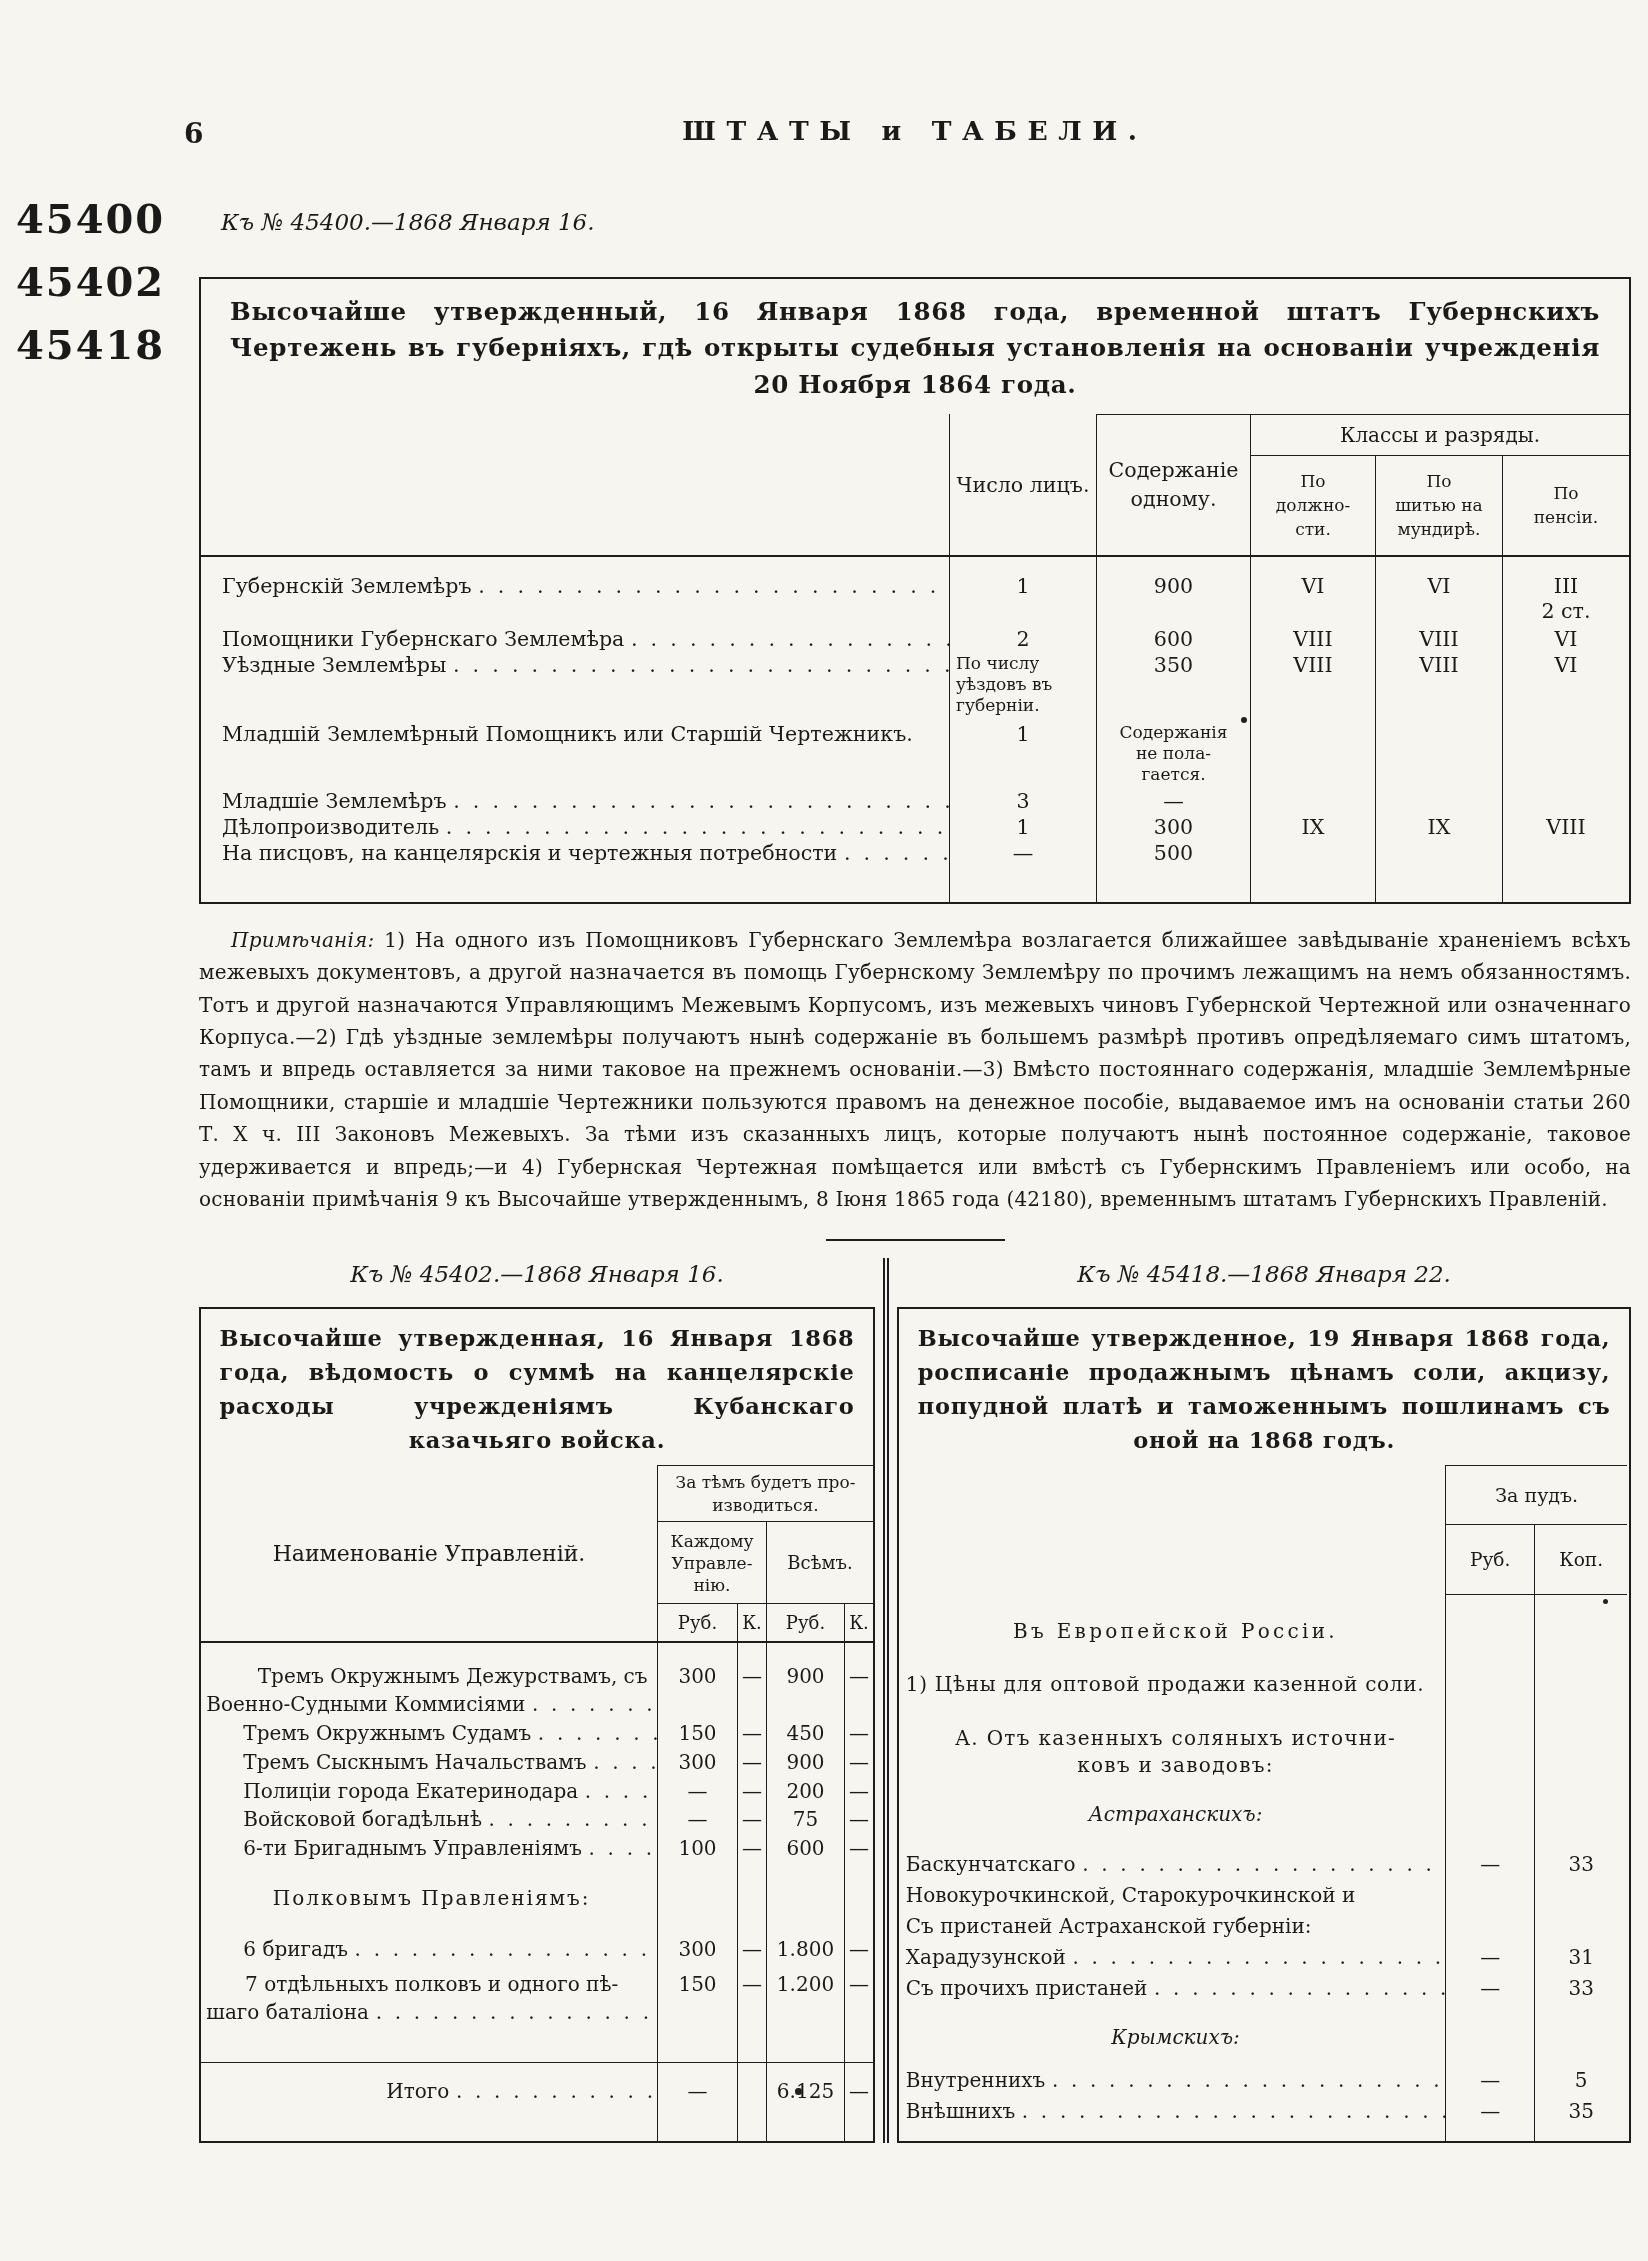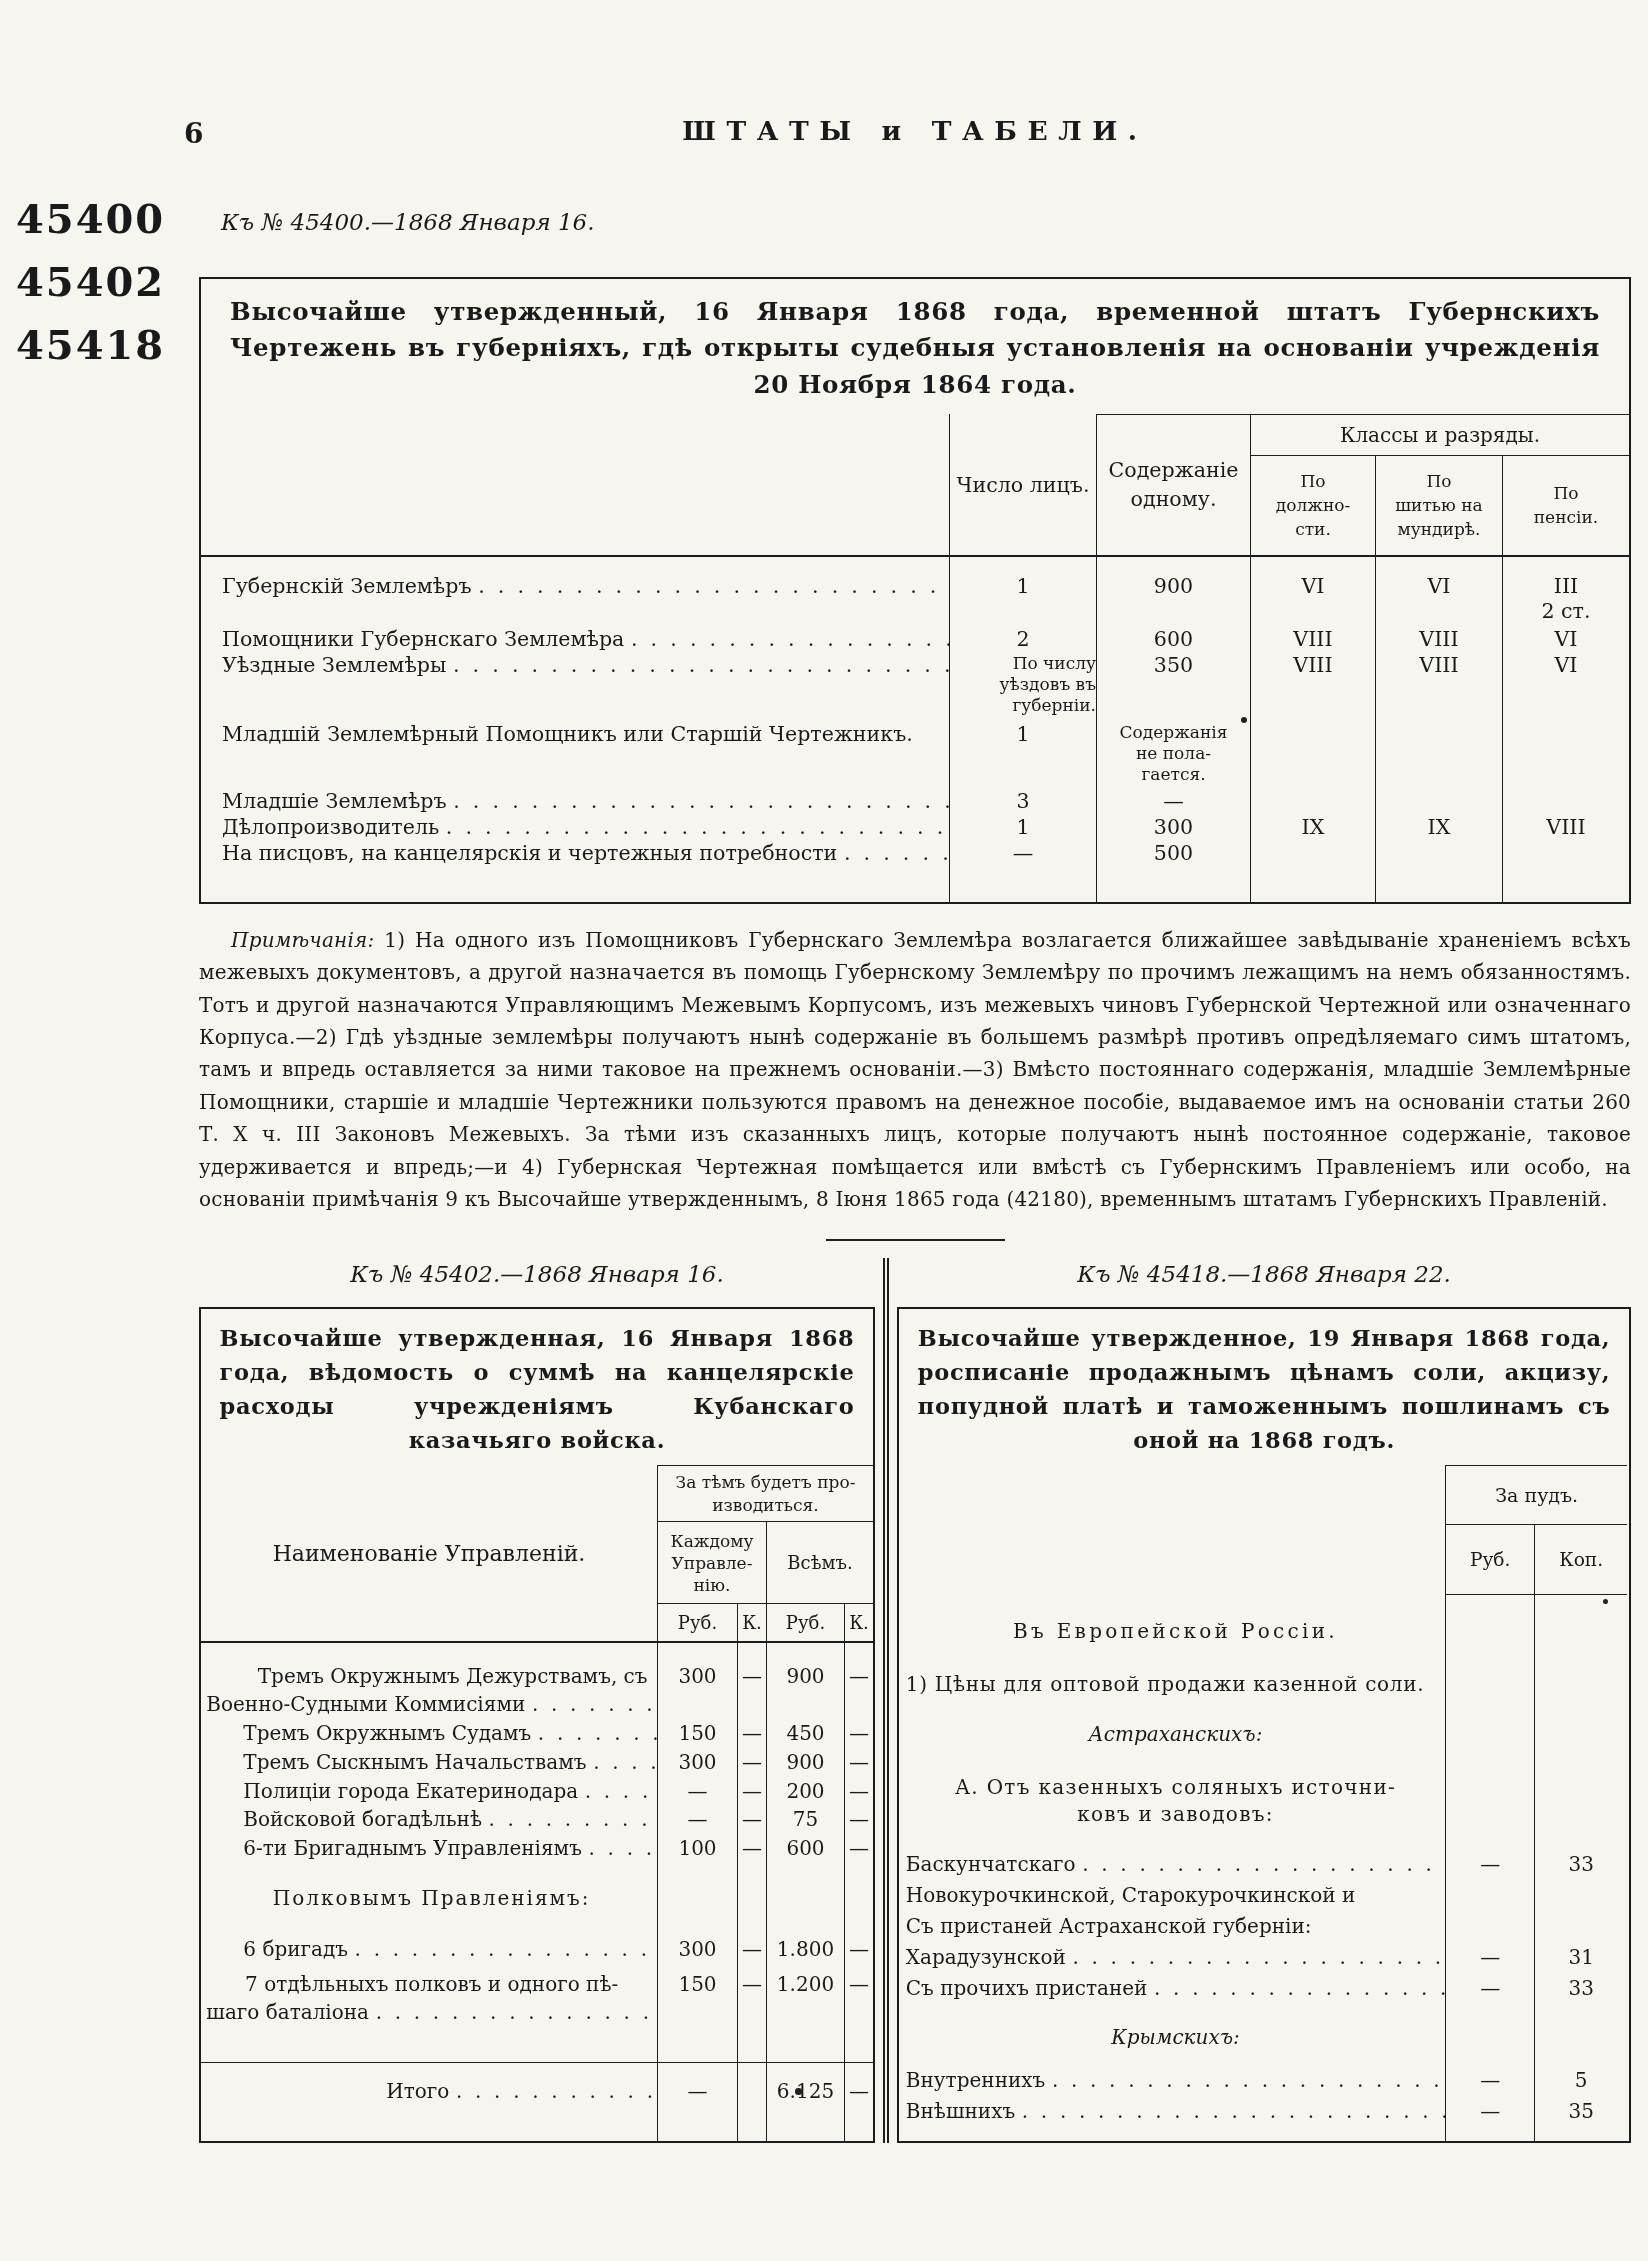--- a/index.html
+++ b/index.html
@@ -23,21 +23,21 @@
 .h-spacer{grid-column:1;grid-row:1/3}
 .h-persons{grid-column:2;grid-row:1/3;font-size:20.6px}
 .h-salary{grid-column:3;grid-row:1/3;border-top:1.3px solid #1d1d1d;font-size:20.6px;line-height:1.45}
 .h-classes{grid-column:4/7;grid-row:1;border-top:1.3px solid #1d1d1d;border-bottom:1.3px solid #1d1d1d;font-size:20px;min-height:42px}
 .h-sub{grid-row:2;font-size:17px;line-height:1.4;min-height:99px}
 .hs1{grid-column:4}.hs2{grid-column:5}.hs3{grid-column:6}
 .t1body{border-top:2px solid #1d1d1d}
 .t1row>div{font-size:20.6px;text-align:center;line-height:1.2}
 .t1row .lab{text-align:left;padding-left:21px;overflow:hidden}
 .t1row .sm{font-size:17px;line-height:1.25}
-.t1row .pl{text-align:right;padding-left:6px}
+.t1row .pl{text-align:left;padding-left:6px}
 .p26>div{padding-top:17px}
 .p30>div{padding-top:20px}
 .p8>div{padding-top:5.3px}
 .p6>div{padding-top:4px}
 .p4>div{padding-top:2.7px}
 .p2>div{padding-top:1.3px}
 .pb20>div{padding-bottom:13.3px}
 .padrow{height:22.5px}
 
 .notes{margin-top:20px;font-size:20px;line-height:1.62;text-align:justify;text-indent:32px;letter-spacing:0.2px}
@@ -443,34 +443,34 @@
               <div class="bl"></div>
               <div class="bl"></div>
             </div>
 
             <div class="t3row p40">
               <div class="lab sec-p1">1) Цѣны для оптовой продажи казенной соли.</div>
               <div class="bl"></div>
               <div class="bl"></div>
             </div>
 
-            <div class="t3row p34">
-              <div class="lab sec-it">Астраханскихъ:</div>
-              <div class="bl"></div>
-              <div class="bl"></div>
-            </div>
-
             <div class="t3row p40">
               <div class="lab sec-pa ml">А. Отъ казенныхъ соляныхъ источни-
 ковъ и заводовъ:</div>
               <div class="bl"></div>
               <div class="bl"></div>
             </div>
 
             <div class="t3row p34">
+              <div class="lab sec-it">Астраханскихъ:</div>
+              <div class="bl"></div>
+              <div class="bl"></div>
+            </div>
+
+            <div class="t3row p34">
               <div class="lab">
                   <div class="lline">
                     <span>Баскунчатскаго</span>
                     <span class="dots">.  .  .  .  .  .  .  .  .  .  .  .  .  .  .  .  .  .  .  .  .  .  .  .  .  .  .  .  .  .  .  .  .  .  .  .  .  .  .  .</span>
                   </div>
                 </div>
               <div class="bl">—</div>
               <div class="bl">33</div>
             </div>
 

